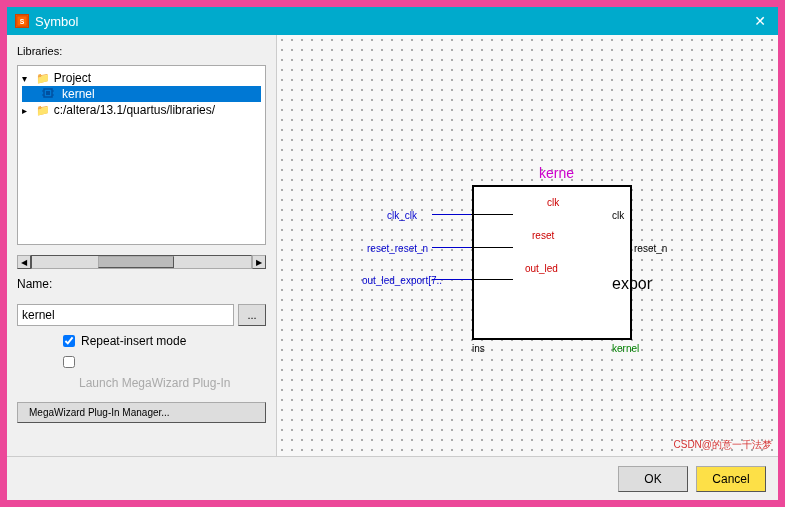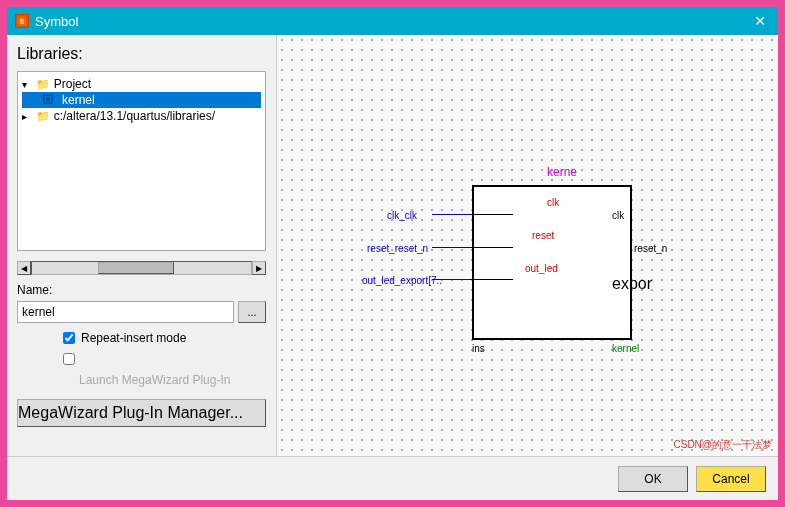--- a/index.html
+++ b/index.html
@@ -72,21 +72,21 @@
     .left-panel {
       width: 270px;
       flex-shrink: 0;
       padding: 10px;
       display: flex;
       flex-direction: column;
       gap: 8px;
       border-right: 1px solid #ccc;
     }
     .libraries-label {
-      font-size: 16px;
+      font-size: 11px;
       color: #000;
     }
     .tree-area {
       border: 1px solid #aaa;
       background: white;
       height: 180px;
       overflow: auto;
       padding: 4px;
     }
     .tree-item {
@@ -108,21 +108,21 @@
       color: #e8a000;
       font-size: 11px;
     }
     .chip-icon {
       color: #0050a0;
       font-size: 11px;
     }
     .name-row {
       display: flex;
       flex-direction: column;
-      gap: 4px;
+      gap: 13px;
     }
     .name-label {
       font-size: 12px;
     }
     .name-input-row {
       display: flex;
       gap: 4px;
     }
     .name-input {
       flex: 1;
@@ -153,23 +153,23 @@
       width: 12px;
       height: 12px;
     }
     .disabled-label {
       color: #aaa;
       font-size: 12px;
     }
     .megawizard-btn {
       border: 1px outset #aaa;
       background: #ddd;
-      padding: 4px 0;
-      cursor: pointer;
-      font-size: 16px;
+      padding: 4px 11px;
+      cursor: pointer;
+      font-size: 10px;
       text-align: left;
       margin-top: 4px;
     }
     .right-panel {
       flex: 1;
       background: #f8f8f8;
       position: relative;
       overflow: hidden;
     }
     .dotted-bg {
@@ -329,21 +329,21 @@
       </div>
 
       <button class="megawizard-btn">MegaWizard Plug-In Manager...</button>
     </div>
 
     <div class="right-panel">
       <div class="dotted-bg"></div>
 
       <div style="position:absolute; top:0; left:0; width:100%; height:100%;">
 
-        <span style="position:absolute; top:130px; left:270px; color:#cc00cc; font-size:12px;">kerne</span>
+        <span style="position:absolute; top:130px; left:262px; color:#cc00cc; font-size:14px;">kerne</span>
 
         <div style="position:absolute; top:150px; left:195px; width:160px; height:155px; border:2px solid #000; background:white;"></div>
 
         <span style="position:absolute; top:162px; left:270px; color:#cc0000; font-size:10px;">clk</span>
 
         <span style="position:absolute; top:175px; left:335px; color:#000; font-size:10px;">clk</span>
 
         <span style="position:absolute; top:175px; left:110px; color:#0000cc; font-size:10px;">clk_clk</span>
 
         <div style="position:absolute; top:179px; left:155px; width:40px; height:1px; background:#0000cc;"></div>

